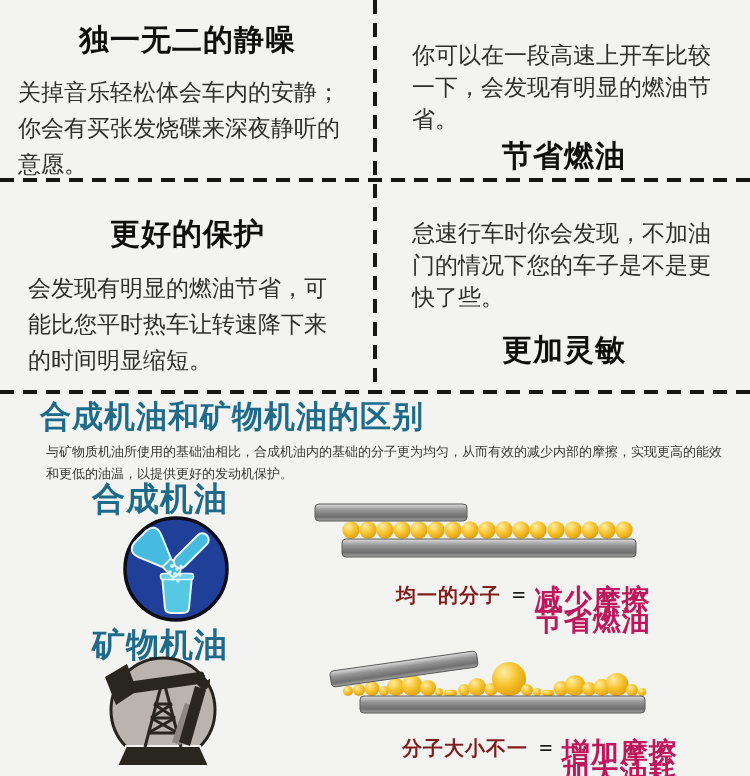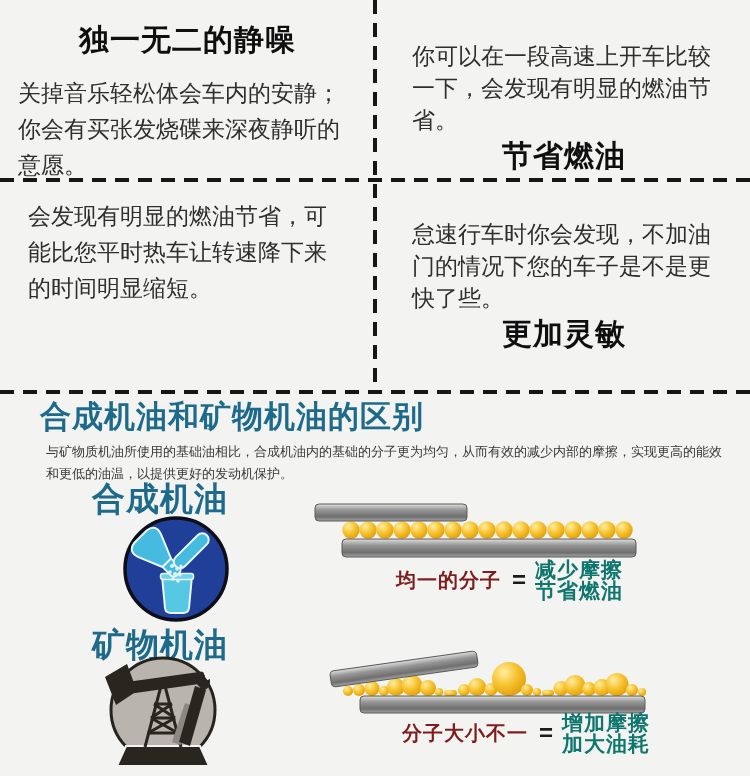--- a/index.html
+++ b/index.html
@@ -1,17 +1,17 @@
 <!DOCTYPE html>
 <html><head>
 <meta charset="utf-8">
 <style>
   html,body{margin:0;padding:0;background:#e8e8e6;}
   .page{position:relative;width:750px;height:776px;background:#f3f3f1;overflow:hidden;
-        font-family:Liberation Sans, sans-serif;color:#222;}
+        font-family:Liberation Serif, serif;color:#222;}
 
   
   .div-v{position:absolute;left:373px;top:0;width:4px;height:392px;
          background:repeating-linear-gradient(to bottom,#161616 0 14px,transparent 14px 23px);}
   .div-h{position:absolute;left:0;width:750px;height:4px;
          background:repeating-linear-gradient(to right,#161616 0 14px,transparent 14px 23px);}
   .div-h.r1{top:178px;}
   .div-h.r2{top:390px;}
 
   
@@ -22,58 +22,59 @@
   .q1 h2{padding-top:20px;}
   .q1 p{margin:14px 0 0 18px;width:330px;line-height:36px;}
   .q2{left:378px;top:0;width:372px;height:178px;}
   .q2 p{margin:40px 0 0 34px;width:312px;line-height:32px;}
   .q2 h2{margin-top:0;}
   .q3{left:0;top:182px;width:375px;height:208px;}
   .q3 h2{padding-top:32px;}
   .q3 p{margin:16px 0 0 28px;width:318px;line-height:36px;}
   .q4{left:378px;top:182px;width:372px;height:208px;}
   .q4 p{margin:36px 0 0 34px;width:312px;line-height:32px;}
-  .q4 h2{margin-top:0;}
+  .q4 h2{margin-top:16px;}
 
   
   .cmp-title{position:absolute;left:40px;top:396px;margin:0;font-size:31px;font-weight:bold;
              color:#1e6a8a;letter-spacing:1px;}
   .cmp-desc{position:absolute;left:46px;top:441px;width:688px;margin:0;
             font-size:13px;line-height:22px;color:#383838;}
   .oil-label{position:absolute;left:50px;width:220px;text-align:center;
              font-size:33px;font-weight:bold;color:#1e6a8a;letter-spacing:1px;}
   .syn-label{top:477px;}
   .min-label{top:623px;}
   .syn-icon{position:absolute;left:122px;top:514px;}
   .min-icon{position:absolute;left:97px;top:653px;}
   .d1{position:absolute;left:312px;top:501px;}
   .d2{position:absolute;left:318px;top:642px;}
   .eq-row{position:absolute;display:flex;align-items:center;}
   .row1{left:396px;top:559px;}
   .row2{left:402px;top:712px;}
   .mol{font-size:20px;font-weight:bold;color:#7f1d1d;letter-spacing:1px;}
   .eq{font-size:24px;font-weight:bold;color:#1b1b1b;margin:0 9px 0 11px;}
-  .red-stack{display:flex;flex-direction:column;color:#0f766e;font-size:21px;
-             font-weight:bold;line-height:21px;letter-spacing:1px;}
+  .red-stack{display:flex;flex-direction:column;color:#be185d;font-size:28px;
+             font-weight:bold;line-height:21px;letter-spacing:1px;margin-top:30px;}
 </style>
 </head>
 <body>
 
 <div class="page">
 
   <section>
     <div class="quad q1">
       <h2>独一无二的静噪</h2>
       <p>关掉音乐轻松体会车内的安静；你会有买张发烧碟来深夜静听的意愿。</p>
     </div>
     <div class="quad q2">
       <p>你可以在一段高速上开车比较一下，会发现有明显的燃油节省。</p>
       <h2>节省燃油</h2>
     </div>
     <div class="quad q3">
+      <h2>更好的保护</h2>
       <p>会发现有明显的燃油节省，可能比您平时热车让转速降下来的时间明显缩短。</p>
     </div>
     <div class="quad q4">
       <p>怠速行车时你会发现，不加油门的情况下您的车子是不是更快了些。</p>
       <h2>更加灵敏</h2>
     </div>
     <div class="div-v"></div>
     <div class="div-h r1"></div>
     <div class="div-h r2"></div>
   </section>

